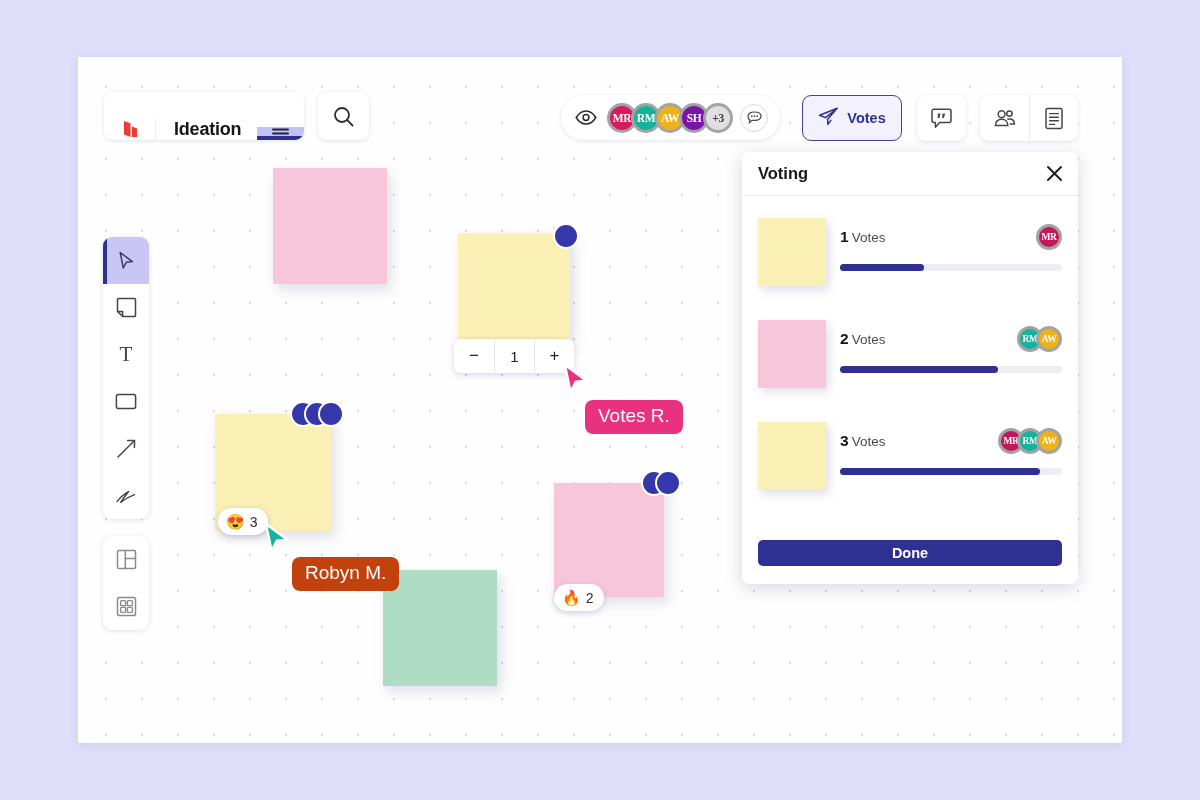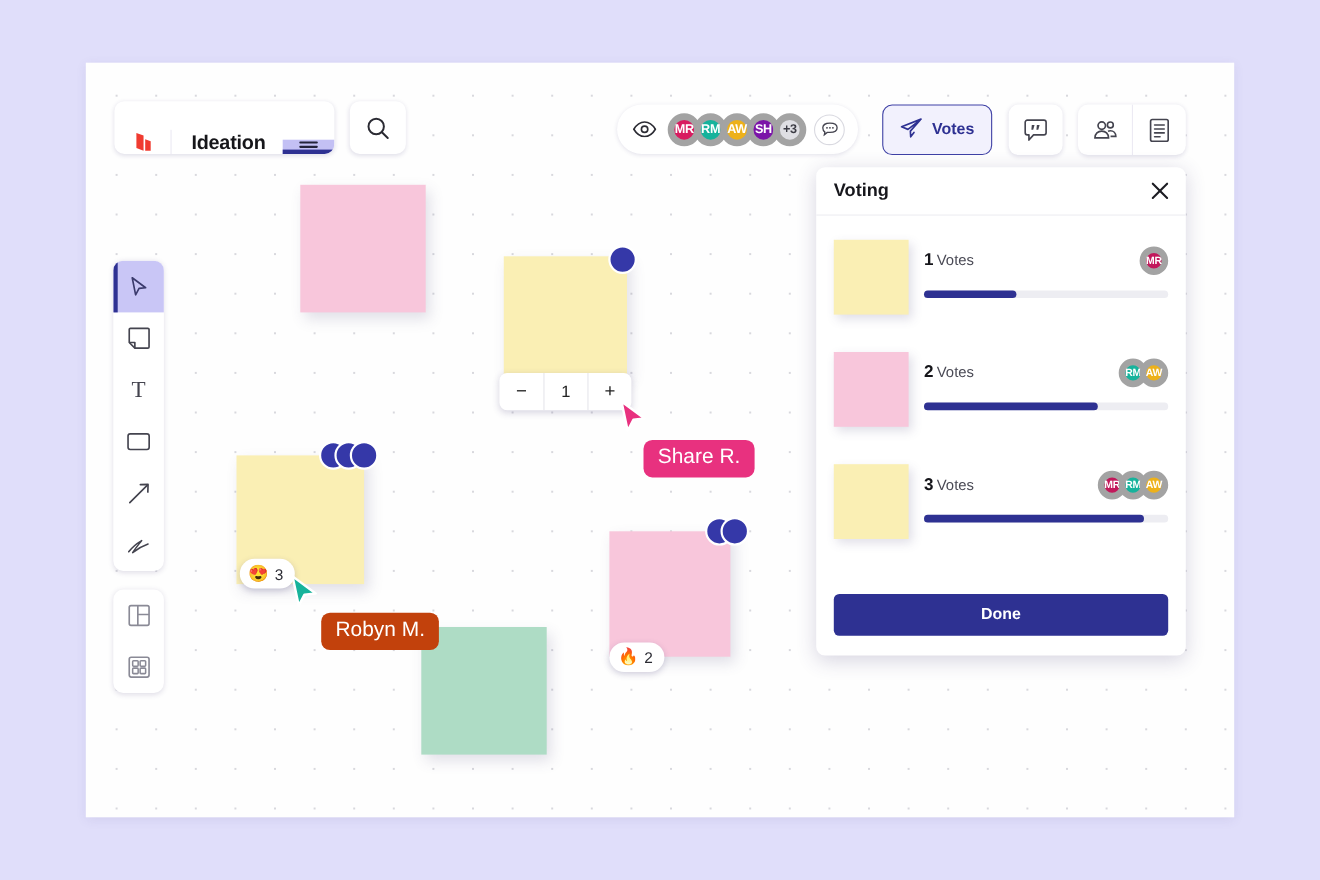--- a/index.html
+++ b/index.html
@@ -50,21 +50,21 @@
     position: absolute; left: 561px; top: 95px;
     height: 45px; background: #fff; border-radius: 23px;
     display: flex; align-items: center; gap: 0; padding: 0 12px 0 14px;
     box-shadow: 0 1px 4px rgba(60,50,110,.14);
   }
   .eye-ic { margin-right: 10px; display:flex; }
   .av {
     width: 30px; height: 30px; border-radius: 50%;
     display: flex; align-items: center; justify-content: center;
     color:#fff; font-size: 11.5px; font-weight: bold; letter-spacing: -.3px;
-    border: 6px solid #a3a3a3; margin-left: -6px;
+    border: 3px solid #a3a3a3; margin-left: -6px; font-family: Liberation Serif, serif;
   }
   .av:first-of-type { margin-left: 0; }
   .av.more { background:#DFDFE4; color:#3b3b44; }
   .chat-circ {
     width: 28px; height: 28px; border-radius:50%; border:1.4px solid #d9d9e0;
     margin-left: 7px; display:flex; align-items:center; justify-content:center; cursor:pointer;
   }
 
   .share-btn {
     position: absolute; left: 802px; top: 95px;
@@ -156,21 +156,21 @@
   .vtop { display:flex; align-items:center; justify-content:space-between; }
   .vcount { font-size: 13.5px; color:#4a4a55; }
   .vcount b { font-size: 15.5px; color:#15151a; margin-right: 3px; }
   .vavs { display:flex; }
   .vavs .av { width: 26px; height: 26px; font-size: 9.5px; margin-left:-7px; }
   .vavs .av:first-child { margin-left: 0; }
   .bar { margin-top: 14px; height: 7px; border-radius: 4px; background:#EDEDF2; }
   .bar > i { display:block; height: 7px; border-radius: 4px; background:#2E3192; }
   .panel-ft { padding: 6px 16px 18px; }
   .done-btn {
-    width: 100%; height: 38px; border-radius: 5px; background:#2E3192;
+    width: 100%; height: 26px; border-radius: 5px; background:#2E3192;
     color:#fff; font-size: 14.5px; font-weight: bold; border: none; cursor: pointer;
     font-family: "Liberation Sans", sans-serif;
   }
 </style>
 </head>
 <body>
 
 <div id="app">
 
   <div class="canvas"></div>
@@ -199,21 +199,21 @@
       </div>
       <div class="reaction" style="left: 554px; top: 584px;">
         <span class="emo">🔥</span>
         <span>2</span>
       </div>
       <div class="stepper" style="left: 454px; top: 339px;">
         <div>−</div>
         <div class="num">1</div>
         <div>+</div>
       </div>
-      <div class="nametag" style="left: 585px; top: 400px; background: rgb(232, 49, 127);">Share R.</div>
+      <div class="nametag" style="left: 585px; top: 400px; background: rgb(232, 49, 127);">Votes R.</div>
       <div style="position: absolute; left: 562px; top: 363px;"><svg width="30" height="34" viewBox="0 0 30 34">
           <path d="M3 2 L24 17.5 L13.8 18.6 L8.6 28.6 Z" fill="#E8317F" stroke="#ffffff" stroke-width="2.2" stroke-linejoin="round"></path>
         </svg></div>
       <div class="nametag" style="left: 292px; top: 557px; background: #c2410c;">Robyn M.</div>
       <div style="position: absolute; left: 263px; top: 522px;"><svg width="30" height="34" viewBox="0 0 30 34">
           <path d="M3 2 L24 17.5 L13.8 18.6 L8.6 28.6 Z" fill="#17B39B" stroke="#ffffff" stroke-width="2.2" stroke-linejoin="round"></path>
         </svg></div>
     </div>
 
   <div class="hdr-left">

